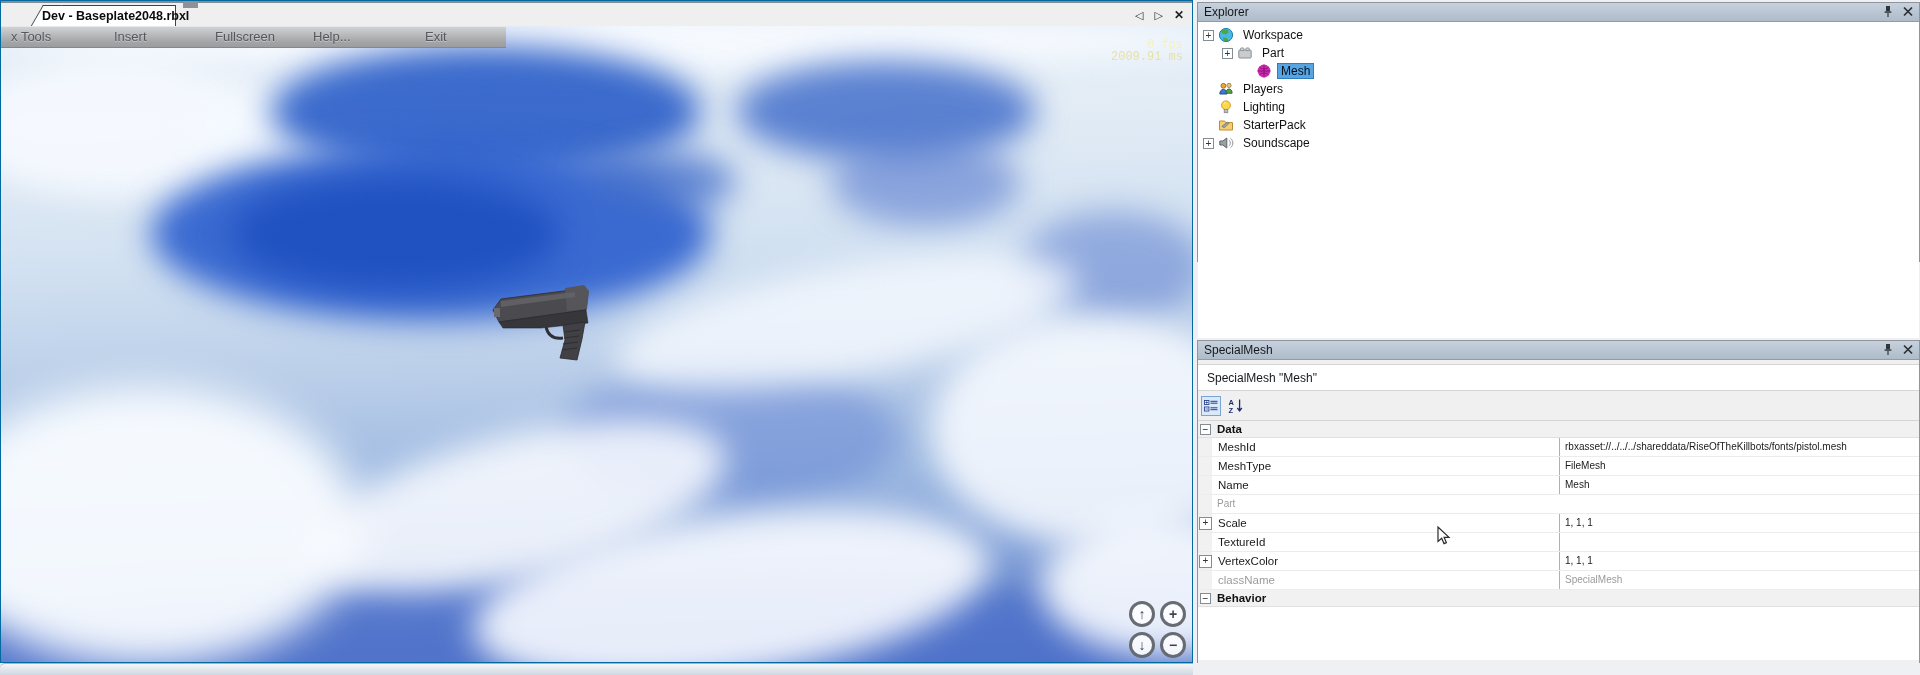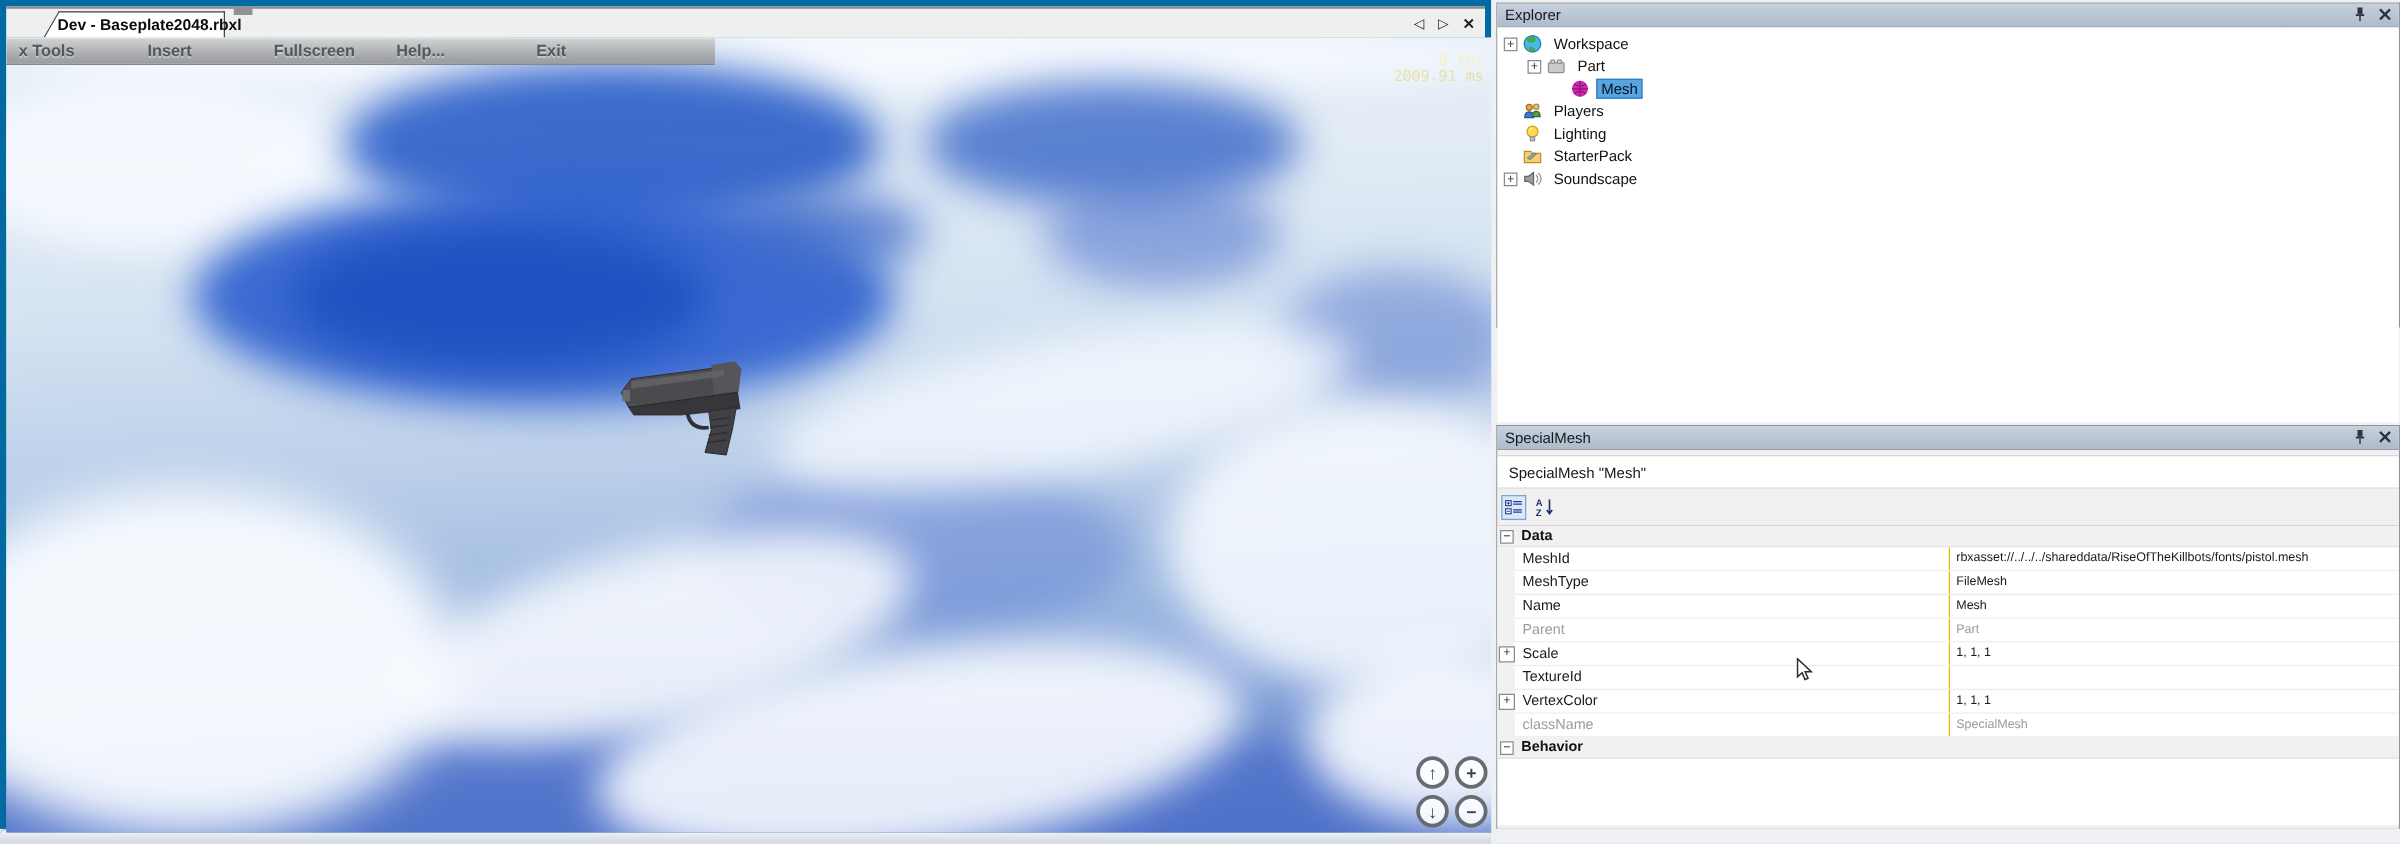--- a/index.html
+++ b/index.html
@@ -7,21 +7,21 @@
   body { font-family:"Liberation Sans", sans-serif; position:relative; }
   .screen { position:absolute; left:0; top:0; width:1920px; height:675px; }
 
   
   .bottom-strip { position:absolute; left:0; top:663px; width:1920px; height:12px;
     background:linear-gradient(#f4f6f9,#cfd7e0); border-top:1px solid #aab2bc;
     border-radius:5px 5px 0 0; }
 
   
   .left-window { position:absolute; left:0; top:0; width:1193px; height:663px;
-    border:5px solid #0369a1; background:#14b8a6; }
+    border:1px solid #0369a1; background:#701a75; }
   .tab-strip { position:absolute; left:0; top:0; width:100%; height:25px;
     background:#efefef; border-top:2px solid #878c92; }
   .bg-notch { position:absolute; left:182px; top:-2px; width:15px; height:7px; background:#8d9298; }
   .doc-tab { position:absolute; left:43px; top:2px; width:132px; height:23px; background:#ffffff;
     border-top:1px solid #3f444a; border-right:1px solid #3f444a; }
   .doc-tab::before { content:""; position:absolute; left:-8px; top:-1px; width:18px; height:23px;
     background:#ffffff; border-left:1px solid #3f444a; border-top:1px solid #3f444a;
     transform:skewX(-30deg); }
   .doc-tab-label { position:absolute; left:-2px; top:3px; width:136px; text-align:center;
     font-size:12.5px; font-weight:bold; color:#0c0c0c; white-space:nowrap; }
@@ -34,31 +34,31 @@
   .viewport { position:absolute; left:0; top:25px; width:1191px; height:636px; overflow:hidden;
     background:linear-gradient(178deg,#dde8f4 0%,#e4edf6 16%,#d2e1f1 36%,#bacee9 54%,#9db9e1 70%,#7e9dd7 84%,#6283ca 94%,#5577c2 100%); }
   .cloud { position:absolute; border-radius:50%; filter:blur(16px); }
   .sky-dark  { }
   .sky-white { }
 
   
   .pistol { position:absolute; left:488px; top:256px; width:132px; height:84px; }
 
   
-  .menu-bar { position:absolute; left:0; top:0; width:567px; height:22px;
+  .menu-bar { position:absolute; left:0; top:0; width:505px; height:22px;
     background:linear-gradient(#d3d5d7,#b6b8ba 45%,#a2a4a6 78%,#9b9da0);
-    border-bottom:1px solid #83868a; box-shadow:inset 0 1px 0 #e6e8ea;font-weight:bold; }
+    border-bottom:1px solid #83868a; box-shadow:inset 0 1px 0 #e6e8ea; }
   .menu-item { position:absolute; top:3px; font-size:13px; color:#53585d;
     text-shadow:0 1px 0 rgba(255,255,255,.35); white-space:nowrap; cursor:default; }
 
   
   .fps-box { position:absolute; right:9px; top:12px; text-align:right;
     font-family:"DejaVu Sans Mono", monospace; font-size:12px; line-height:13px; }
   .fps-line1 { color:#f3f1c4; }
-  .fps-line2 { color:#e6e2a6; }
+  .fps-line2 { color:#e6e2a6;font-family:Liberation Mono, monospace; }
 
   
   .vp-controls { position:absolute; right:6px; bottom:4px; display:grid;
     grid-template-columns:26px 26px; grid-gap:5px; }
   .vp-btn { width:26px; height:26px; border-radius:50%;
     border:3px solid rgba(62,68,74,.78); background:rgba(252,253,255,.9);
     display:flex; align-items:center; justify-content:center;
     font-weight:bold; font-size:14px; color:#3e444a; cursor:default; }
 
   
@@ -334,21 +334,20 @@
               <span class="pname">MeshType</span>
               <span class="pvalue">FileMesh</span>
             </div>
             <div class="prop-row">
               <span class="gutter"></span>
               <span class="pname">Name</span>
               <span class="pvalue">Mesh</span>
             </div>
             <div class="prop-row readonly">
               <span class="gutter"></span>
-              <span class="pname">Parent</span>
               <span class="pvalue">Part</span>
             </div>
             <div class="prop-row">
               <span class="gutter has-toggle"></span>
               <span class="pname">Scale</span>
               <span class="pvalue">1, 1, 1</span>
             </div>
             <div class="prop-row">
               <span class="gutter"></span>
               <span class="pname">TextureId</span>

